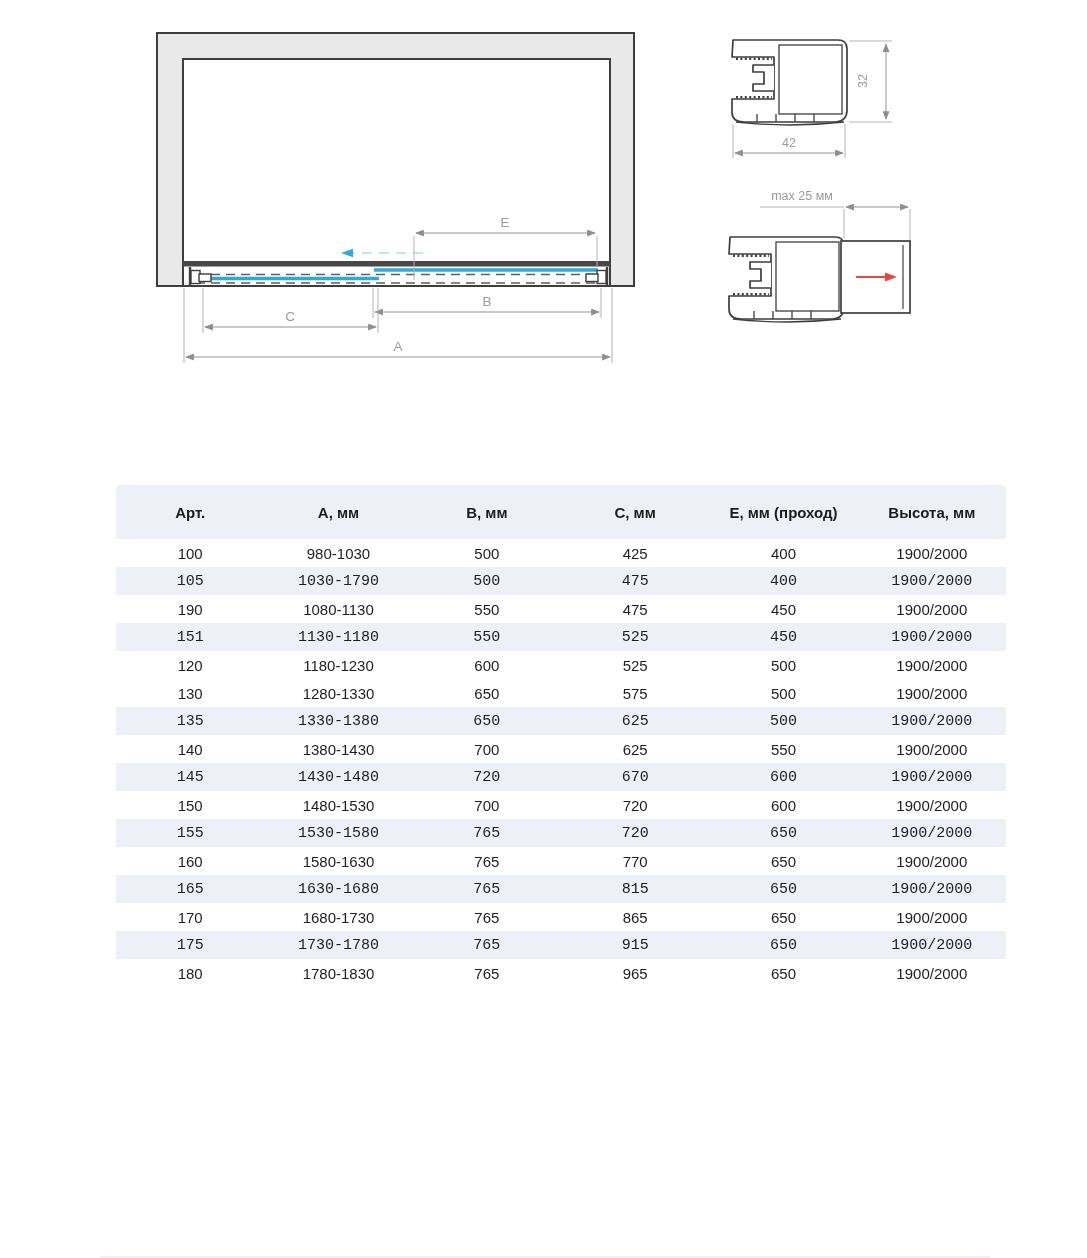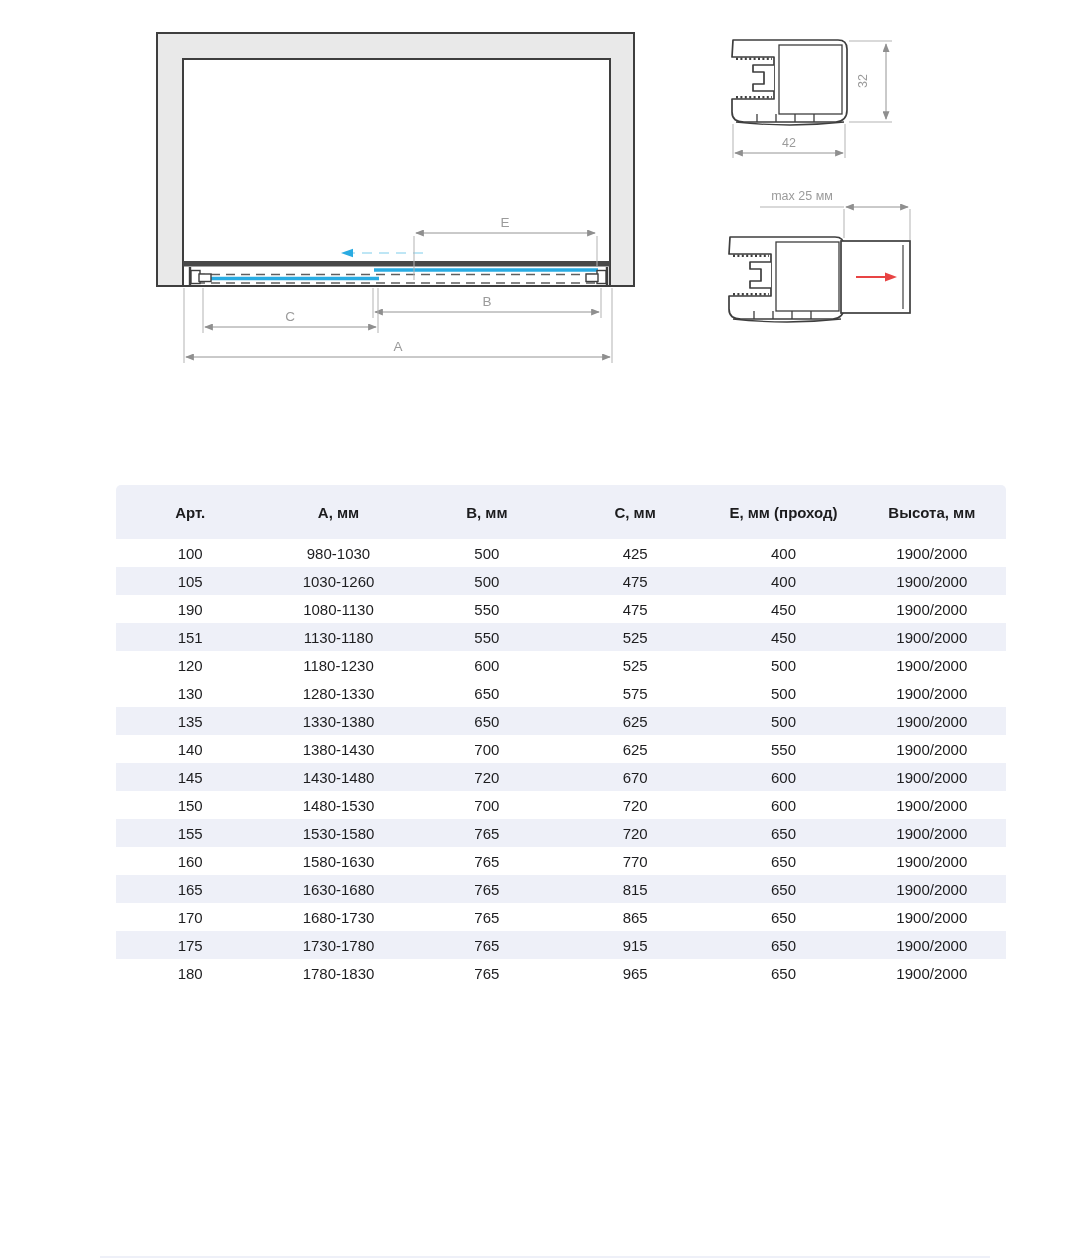--- a/index.html
+++ b/index.html
@@ -23,21 +23,21 @@
   .dimtext{fill:#9b9b9b;font-size:13.5px;font-family:"Liberation Sans",sans-serif;}
   .dimnum{fill:#9b9b9b;font-size:12.5px;font-family:"Liberation Sans",sans-serif;}
 
   
   .spec-table{position:absolute;left:116px;top:448px;width:890px;border-collapse:collapse;table-layout:fixed;margin-top:37px;}
   .spec-table thead tr{height:54px;background:var(--stripe,#eef0f8);}
   .spec-table th{font-size:15px;font-weight:600;color:#1c1c1e;text-align:center;padding:0;}
   .spec-table th:first-child{border-radius:5px 0 0 0;}
   .spec-table th:last-child{border-radius:0 5px 0 0;}
   .spec-table tbody tr{height:28px;background:#fff;}
-  .spec-table tbody tr.alt{background:var(--stripe,#eef0f8);}
+  .spec-table tbody tr.alt{background:var(--stripe,#eef0f8);font-family:Liberation Mono, monospace;}
   .spec-table td{font-size:15px;font-weight:400;color:#1d1d1f;text-align:center;padding:0;}
   .sliver{position:absolute;left:100px;top:1256px;width:890px;height:2px;background:var(--stripe,#eef0f8);}
 </style>
 </head>
 <body>
 
 <div class="page">
 
   <svg id="topview" width="510" height="350" viewBox="140 20 510 350">
     <defs>
@@ -164,21 +164,21 @@
         <tr>
           <td>100</td>
           <td>980-1030</td>
           <td>500</td>
           <td>425</td>
           <td>400</td>
           <td>1900/2000</td>
         </tr>
         <tr class="alt">
           <td>105</td>
-          <td>1030-1260</td>
+          <td>1030-1790</td>
           <td>500</td>
           <td>475</td>
           <td>400</td>
           <td>1900/2000</td>
         </tr>
         <tr>
           <td>190</td>
           <td>1080-1130</td>
           <td>550</td>
           <td>475</td>

